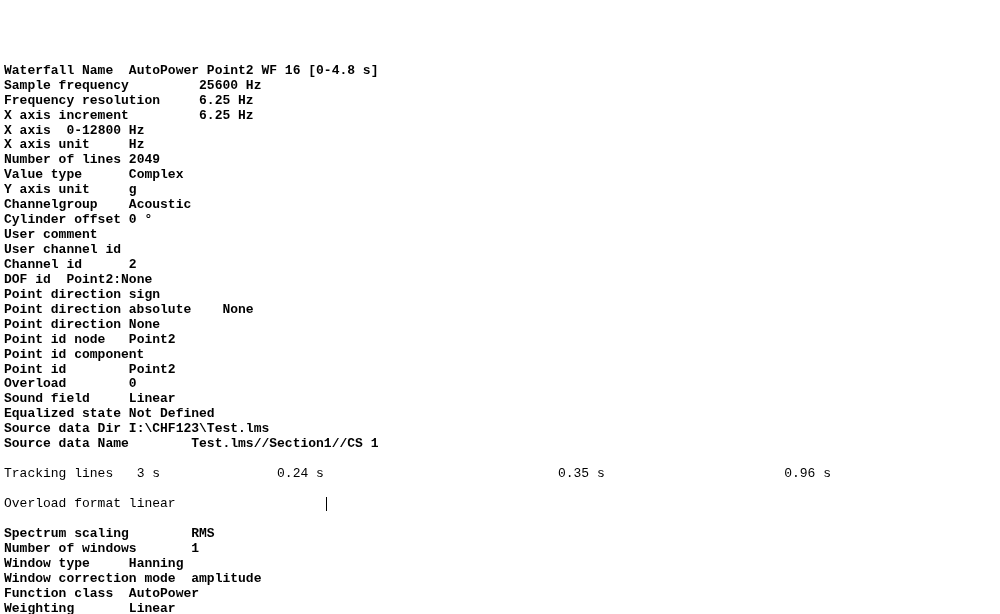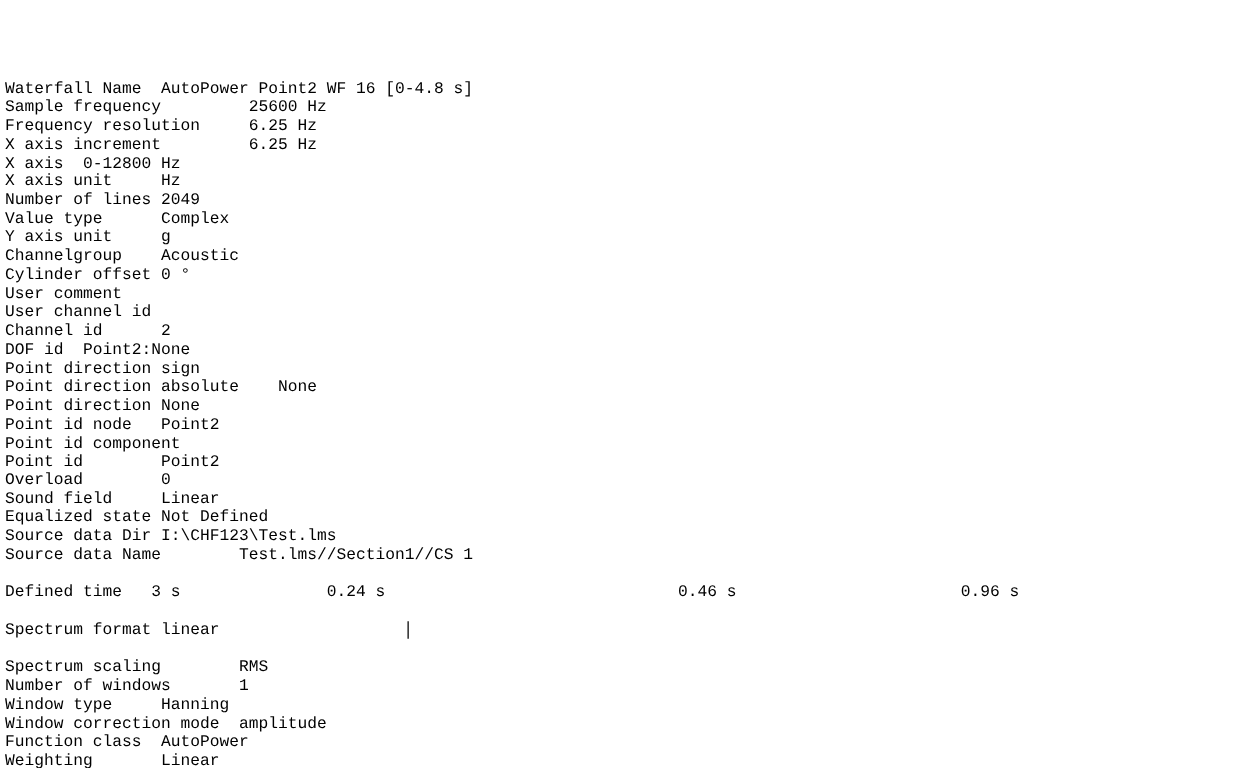--- a/index.html
+++ b/index.html
@@ -7,35 +7,36 @@
       font-size: 13px;
       line-height: 1.15;
       margin: 0;
       padding: 4px;
       background: #fff;
       color: #000;
       white-space: pre;
     }
     .row {
       display: block;
+      font-weight: bold;
     }
     .cursor {
       display: inline-block;
       width: 1px;
       height: 14px;
       background: #000;
       vertical-align: middle;
       margin-left: 2px;
     }
   </style>
 </head>
 <body>
 
 
 
 <div id="header-block"><div class="row"><span>Waterfall Name  </span><span>AutoPower Point2 WF 16 [0-4.8 s]</span></div><div class="row"><span>Sample frequency         </span><span>25600 Hz</span></div><div class="row"><span>Frequency resolution     </span><span>6.25 Hz</span></div><div class="row"><span>X axis increment         </span><span>6.25 Hz</span></div><div class="row"><span>X axis  </span><span>0-12800 Hz</span></div><div class="row"><span>X axis unit     </span><span>Hz</span></div><div class="row"><span>Number of lines </span><span>2049</span></div><div class="row"><span>Value type      </span><span>Complex</span></div><div class="row"><span>Y axis unit     </span><span>g</span></div><div class="row"><span>Channelgroup    </span><span>Acoustic</span></div><div class="row"><span>Cylinder offset </span><span>0 °</span></div><div class="row"><span>User comment    </span><span></span></div><div class="row"><span>User channel id </span><span></span></div><div class="row"><span>Channel id      </span><span>2</span></div><div class="row"><span>DOF id  </span><span>Point2:None</span></div><div class="row"><span>Point direction sign </span><span></span></div><div class="row"><span>Point direction absolute    </span><span>None</span></div><div class="row"><span>Point direction </span><span>None</span></div><div class="row"><span>Point id node   </span><span>Point2</span></div><div class="row"><span>Point id component  </span><span></span></div><div class="row"><span>Point id        </span><span>Point2</span></div><div class="row"><span>Overload        </span><span>0</span></div><div class="row"><span>Sound field     </span><span>Linear</span></div><div class="row"><span>Equalized state </span><span>Not Defined</span></div><div class="row"><span>Source data Dir </span><span>I:\CHF123\Test.lms</span></div><div class="row"><span>Source data Name        </span><span>Test.lms//Section1//CS 1</span></div></div>
-<div id="tracking-row"><span>Defined time   </span><span>3 s               </span><span>0.24 s                              </span><span>0.46 s                       </span><span>0.96 s                       </span></div>
-<div id="spectrum-format-row"><span>Spectrum format </span><span>linear                   </span><span class="cursor"></span></div>
+<div id="tracking-row"><span>Tracking lines   </span><span>3 s               </span><span>0.24 s                              </span><span>0.35 s                       </span><span>0.96 s                       </span></div>
+<div id="spectrum-format-row"><span>Overload format </span><span>linear                   </span><span class="cursor"></span></div>
 <div id="footer-block"><div class="row"><span>Spectrum scaling        </span><span>RMS</span></div><div class="row"><span>Number of windows       </span><span>1</span></div><div class="row"><span>Window type     </span><span>Hanning</span></div><div class="row"><span>Window correction mode  </span><span>amplitude</span></div><div class="row"><span>Function class  </span><span>AutoPower</span></div><div class="row"><span>Weighting       </span><span>Linear</span></div></div>
 
 
 
 
 
 </body></html>

